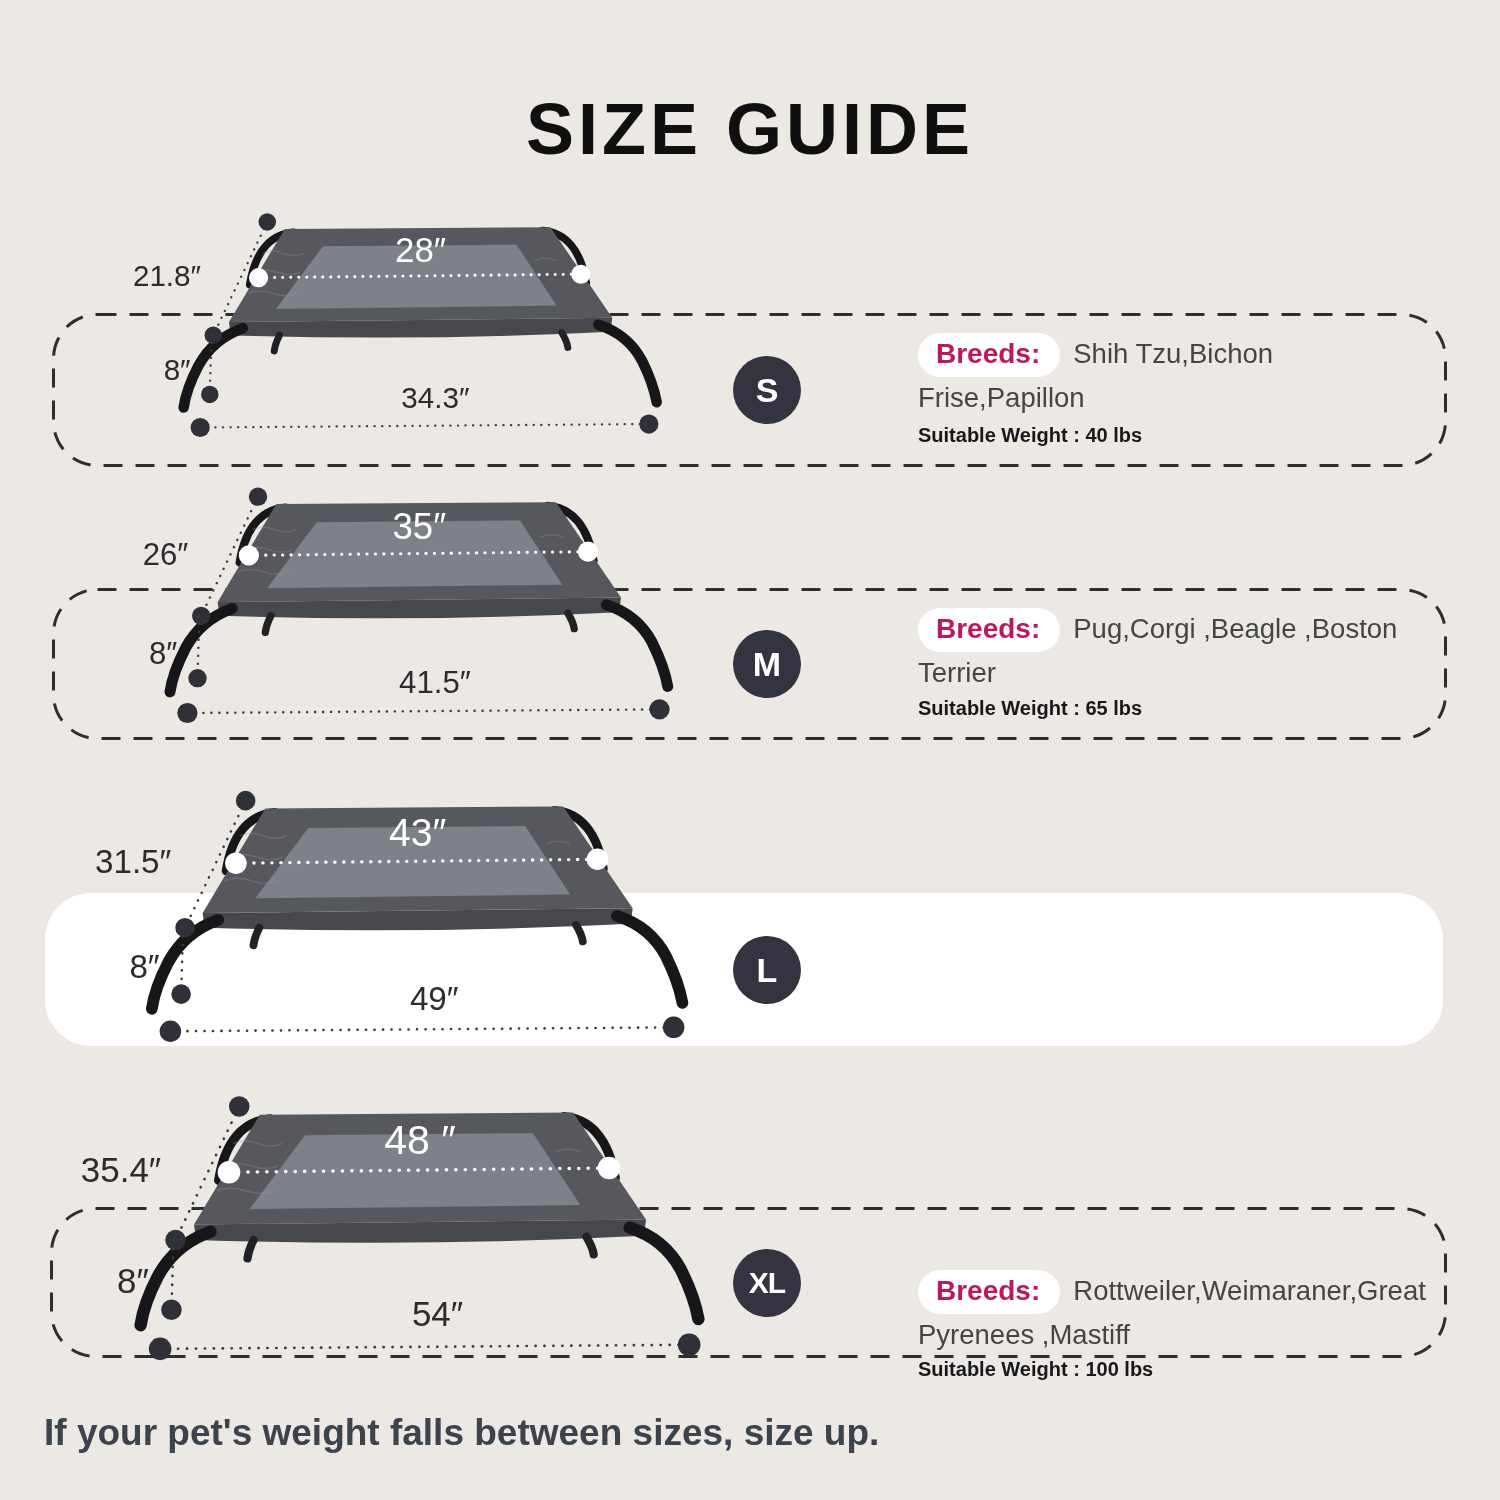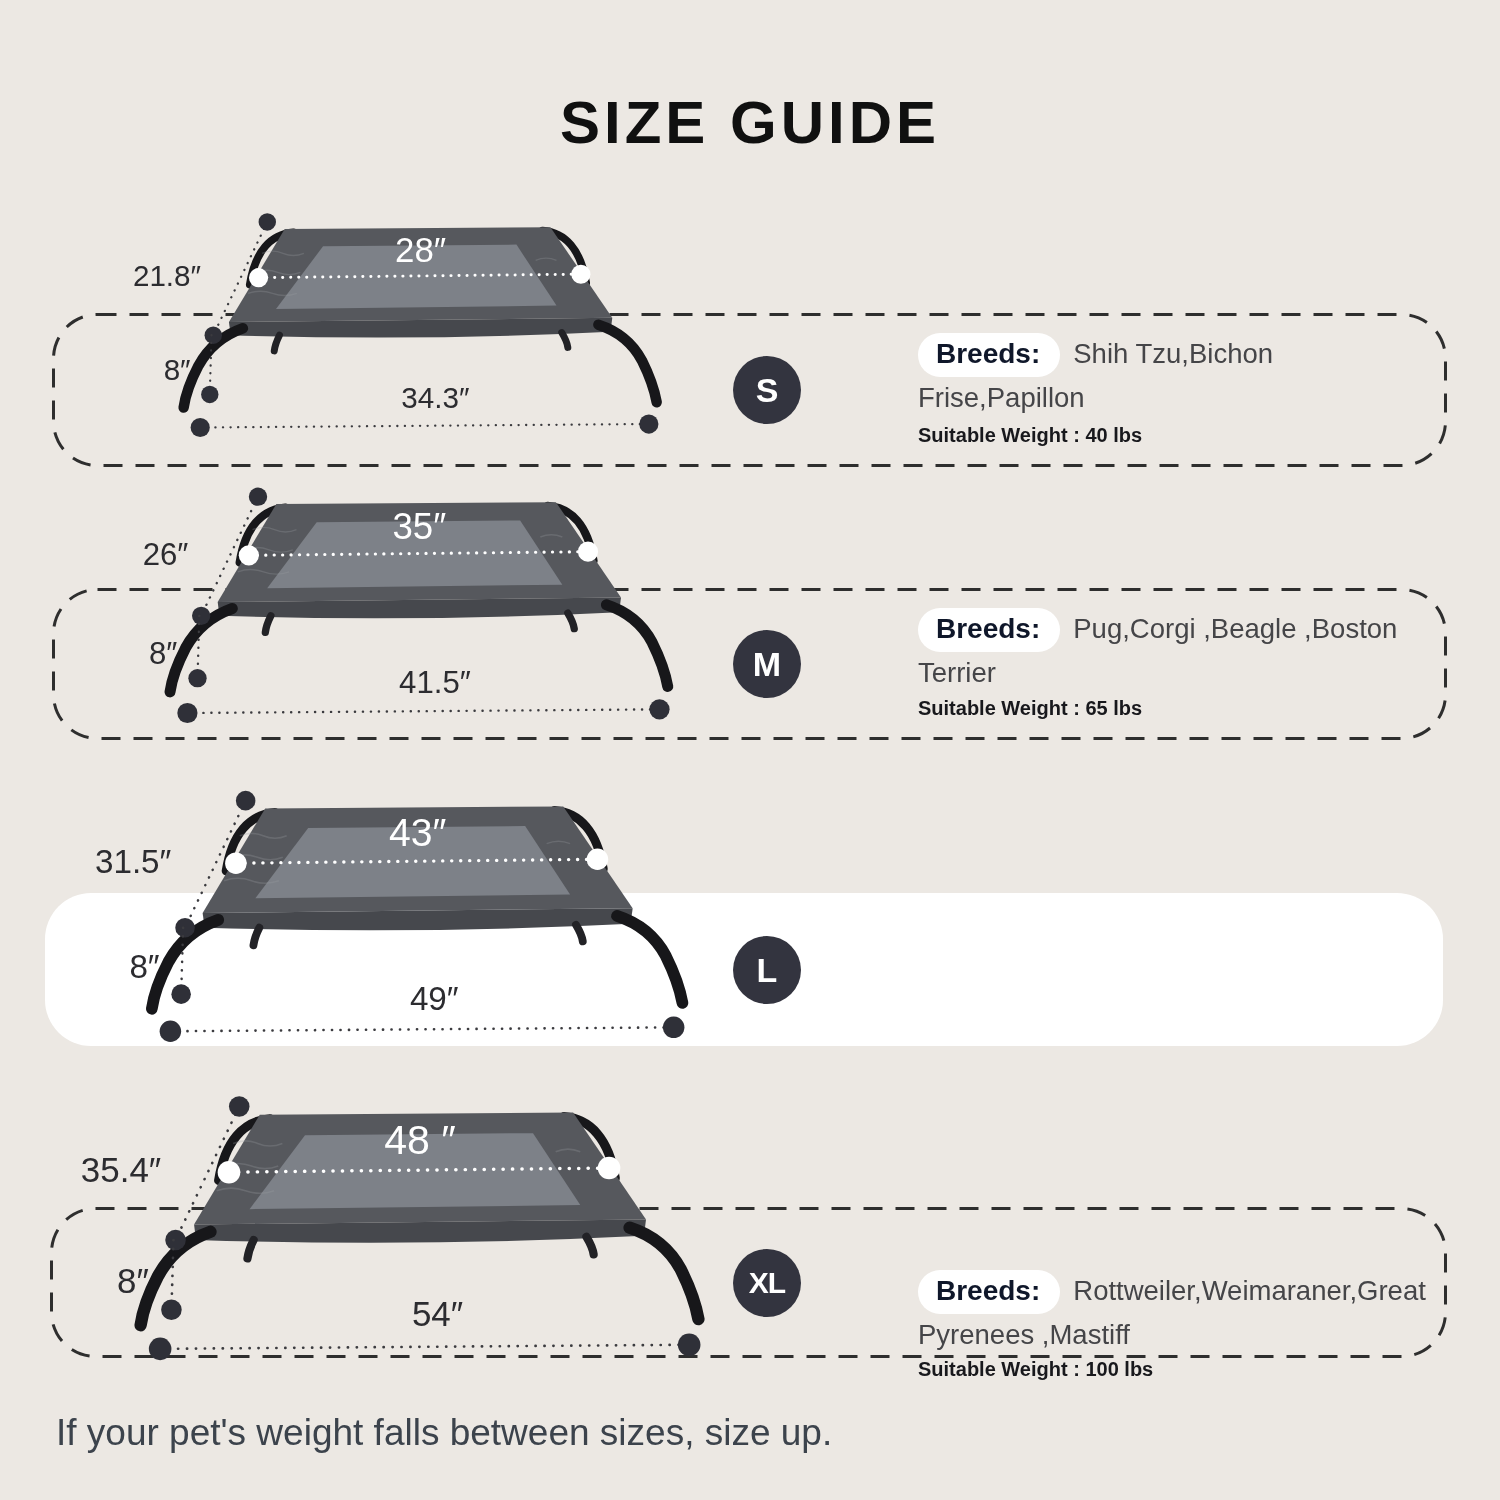--- a/index.html
+++ b/index.html
@@ -1,20 +1,20 @@
 <!DOCTYPE html>
 <html><head>
 <meta charset="utf-8">
 <style>
   html,body{margin:0;padding:0;}
   body{font-family:"Liberation Sans","DejaVu Sans",sans-serif;background:#ece8e3;}
   #canvas{position:relative;width:1500px;height:1500px;background:#ece8e3;overflow:hidden;}
 
   .title{position:absolute;left:0;top:88px;width:1500px;text-align:center;
-         font-size:60px;font-weight:bold;letter-spacing:4px;color:#101010;}
+         font-size:72px;font-weight:bold;letter-spacing:4px;color:#101010;}
 
   .band{position:absolute;}
   .band.solid{background:#ffffff;border-radius:46px;}
   .dashrect{position:absolute;left:0;top:0;}
   .dashrect rect{fill:none;stroke:#2e2e2e;stroke-width:3;stroke-dasharray:19 13;}
 
   .bed{position:absolute;overflow:visible;}
   .tube,.leg,.stub{fill:none;stroke:#17171a;stroke-linecap:round;}
   .tube{stroke-width:9;}
   .leg{stroke-width:12;}
@@ -33,25 +33,25 @@
   .wlabel{font-size:40px;fill:#ffffff;text-anchor:middle;}
 
   .badge{position:absolute;width:68px;height:68px;border-radius:50%;background:#33343f;
          display:flex;align-items:center;justify-content:center;color:#fff;
          font-weight:bold;font-size:34px;}
   .badge.small{font-size:30px;letter-spacing:-1px;}
 
   .info{position:absolute;width:528px;display:flex;flex-direction:column;justify-content:space-between;}
   .breeds{margin:0;font-size:27.5px;line-height:1.5;color:#454548;}
   .pill{display:inline-block;background:#ffffff;border-radius:22px;padding:6px 20px 7px 18px;
-        margin-right:13px;font-weight:bold;color:#0f172a;font-size:28px;line-height:1.1;}
+        margin-right:13px;font-weight:bold;color:#be185d;font-size:28px;line-height:1.1;}
   .pill.beige{background:#eceae5;}
   .weight{font-size:20px;font-weight:bold;color:#18181c;}
 
-  .footnote{position:absolute;left:56px;top:1412px;font-size:37px;font-weight:normal;color:#3c434c;}
+  .footnote{position:absolute;left:44px;top:1412px;font-size:37px;font-weight:bold;color:#3c434c;}
 </style>
 </head>
 <body>
 
 <div id="canvas">
 
   <div class="title">SIZE GUIDE</div>
 
   <div class="band" style="left:52px;top:313px;width:1395px;height:154px">
     <svg class="dashrect" width="1395" height="154">

